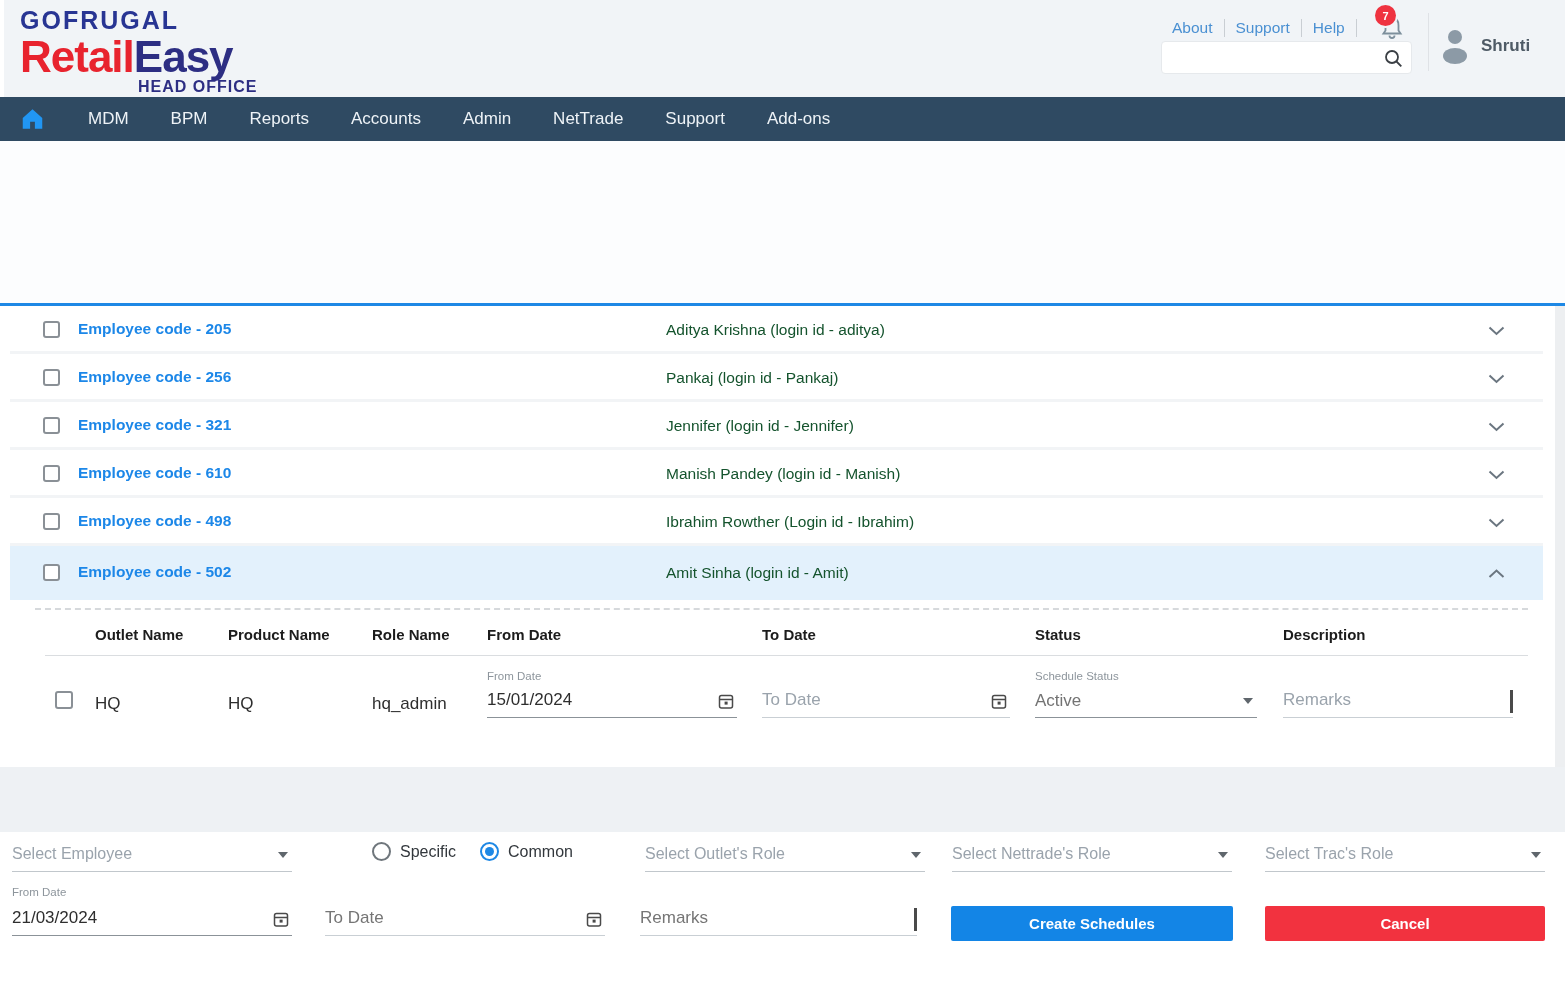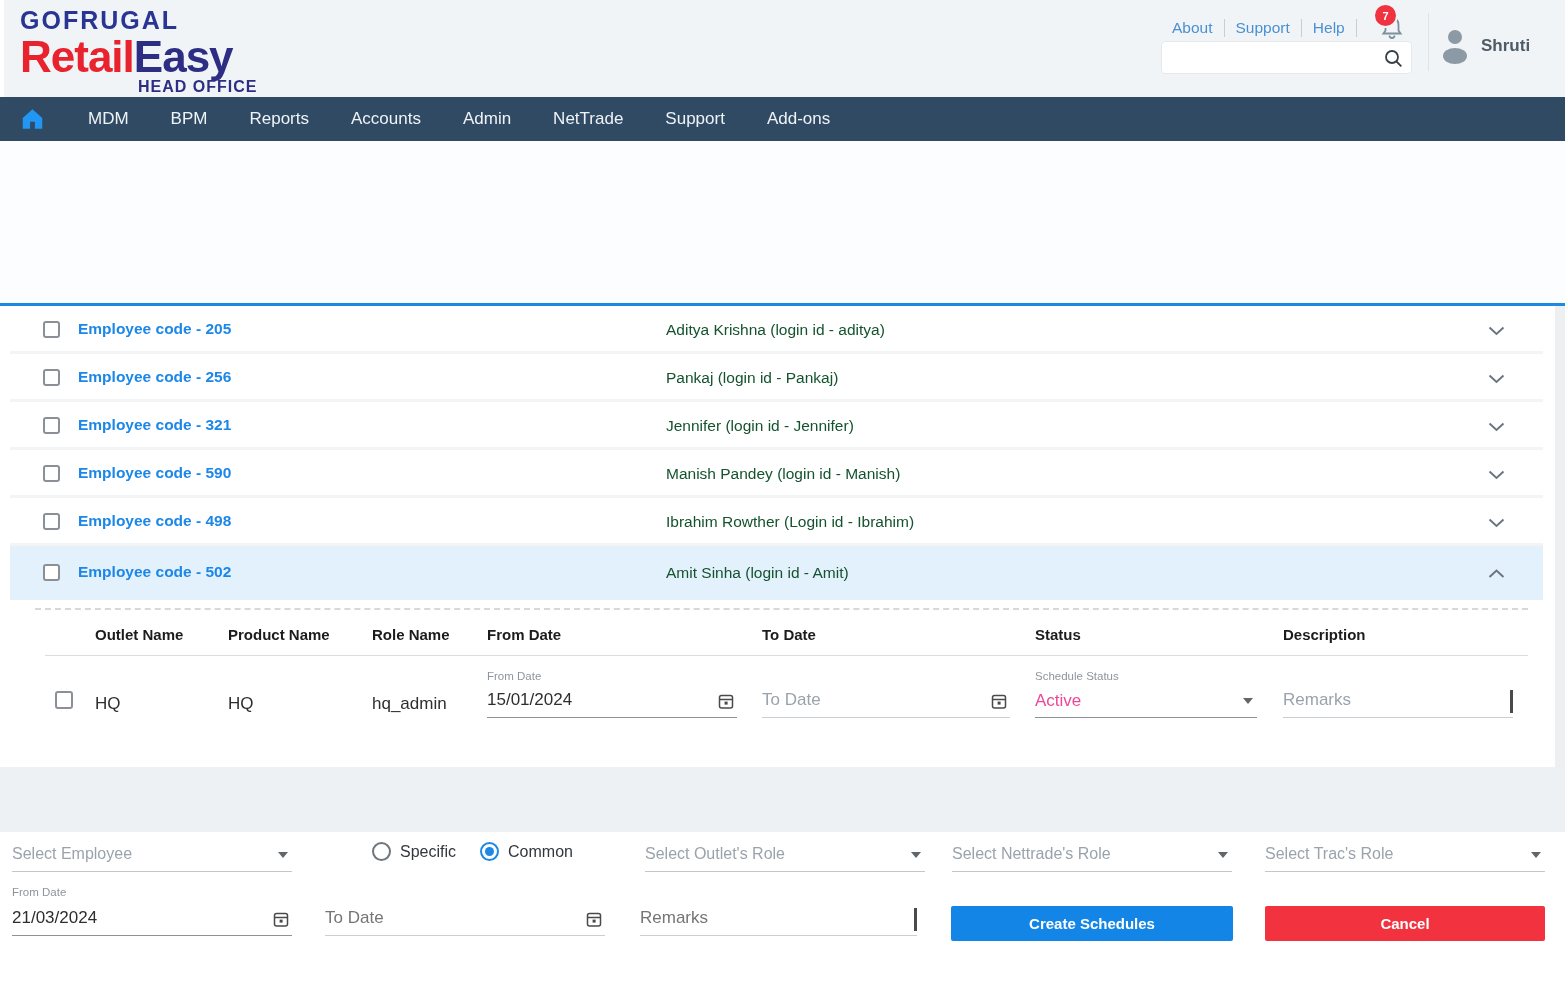--- a/index.html
+++ b/index.html
@@ -73,21 +73,21 @@
   .tcell { position:absolute; top:30px; font-size:17px; color:#2e2e2e; }
   .fld { position:absolute; }
   .fld .flabel { font-size:11.5px; color:#8d959c; height:16px; }
   .fld .fwrap { position:relative; height:32px; }
   .fld .fwrap input { width:calc(100% - 26px); height:28px; border:none; outline:none; background:transparent; font-size:17px; color:#2e2e2e; }
   .fld .fwrap input::placeholder { color:#9aa3ac; }
   .u-dark { border-bottom:1px solid #8b9298; }
   .u-light { border-bottom:1px solid #c9cfd4; }
   .cal { position:absolute; right:3px; top:7px; }
   .sel-arrow { position:absolute; right:4px; top:12px; width:0; height:0; border-left:5px solid transparent; border-right:5px solid transparent; border-top:6px solid #5f666c; }
-  .sel-value { font-size:17px; color:#ec4899; line-height:30px; }
+  .sel-value { font-size:17px; color:#737373; line-height:30px; }
   .cursor-bar { position:absolute; right:0px; top:4px; width:3px; height:23px; background:#4a4a4a; }
 
   .gray-band { position:absolute; left:0; top:767px; width:1565px; height:65px; background:#eef1f4; }
 
   
   .bform { position:absolute; left:0; top:832px; width:1565px; height:174px; background:#ffffff; }
   .bsel { position:absolute; top:8px; height:32px; border-bottom:1px solid #c1c7cc; }
   .bsel input { width:calc(100% - 24px); height:28px; border:none; outline:none; background:transparent; font-size:16px; color:#444; }
   .bsel input::placeholder { color:#9aa3ac; }
   .radio-group { position:absolute; left:372px; top:10px; display:flex; align-items:center; }
@@ -244,21 +244,21 @@
       <span class="emp-name">Jennifer (login id - Jennifer)</span>
       <span class="chev">
         <svg width="17" height="10" viewBox="0 0 17 10">
             <polyline points="1.5,1.5 8.5,8 15.5,1.5" fill="none" stroke="#6b7680" stroke-width="2"></polyline>
           </svg>
       </span>
     </div>
 
     <div class="emp-row">
       <span class="cb"></span>
-      <span class="emp-code">Employee code - 590</span>
+      <span class="emp-code">Employee code - 610</span>
       <span class="emp-name">Manish Pandey (login id - Manish)</span>
       <span class="chev">
         <svg width="17" height="10" viewBox="0 0 17 10">
             <polyline points="1.5,1.5 8.5,8 15.5,1.5" fill="none" stroke="#6b7680" stroke-width="2"></polyline>
           </svg>
       </span>
     </div>
 
     <div class="emp-row">
       <span class="cb"></span>

